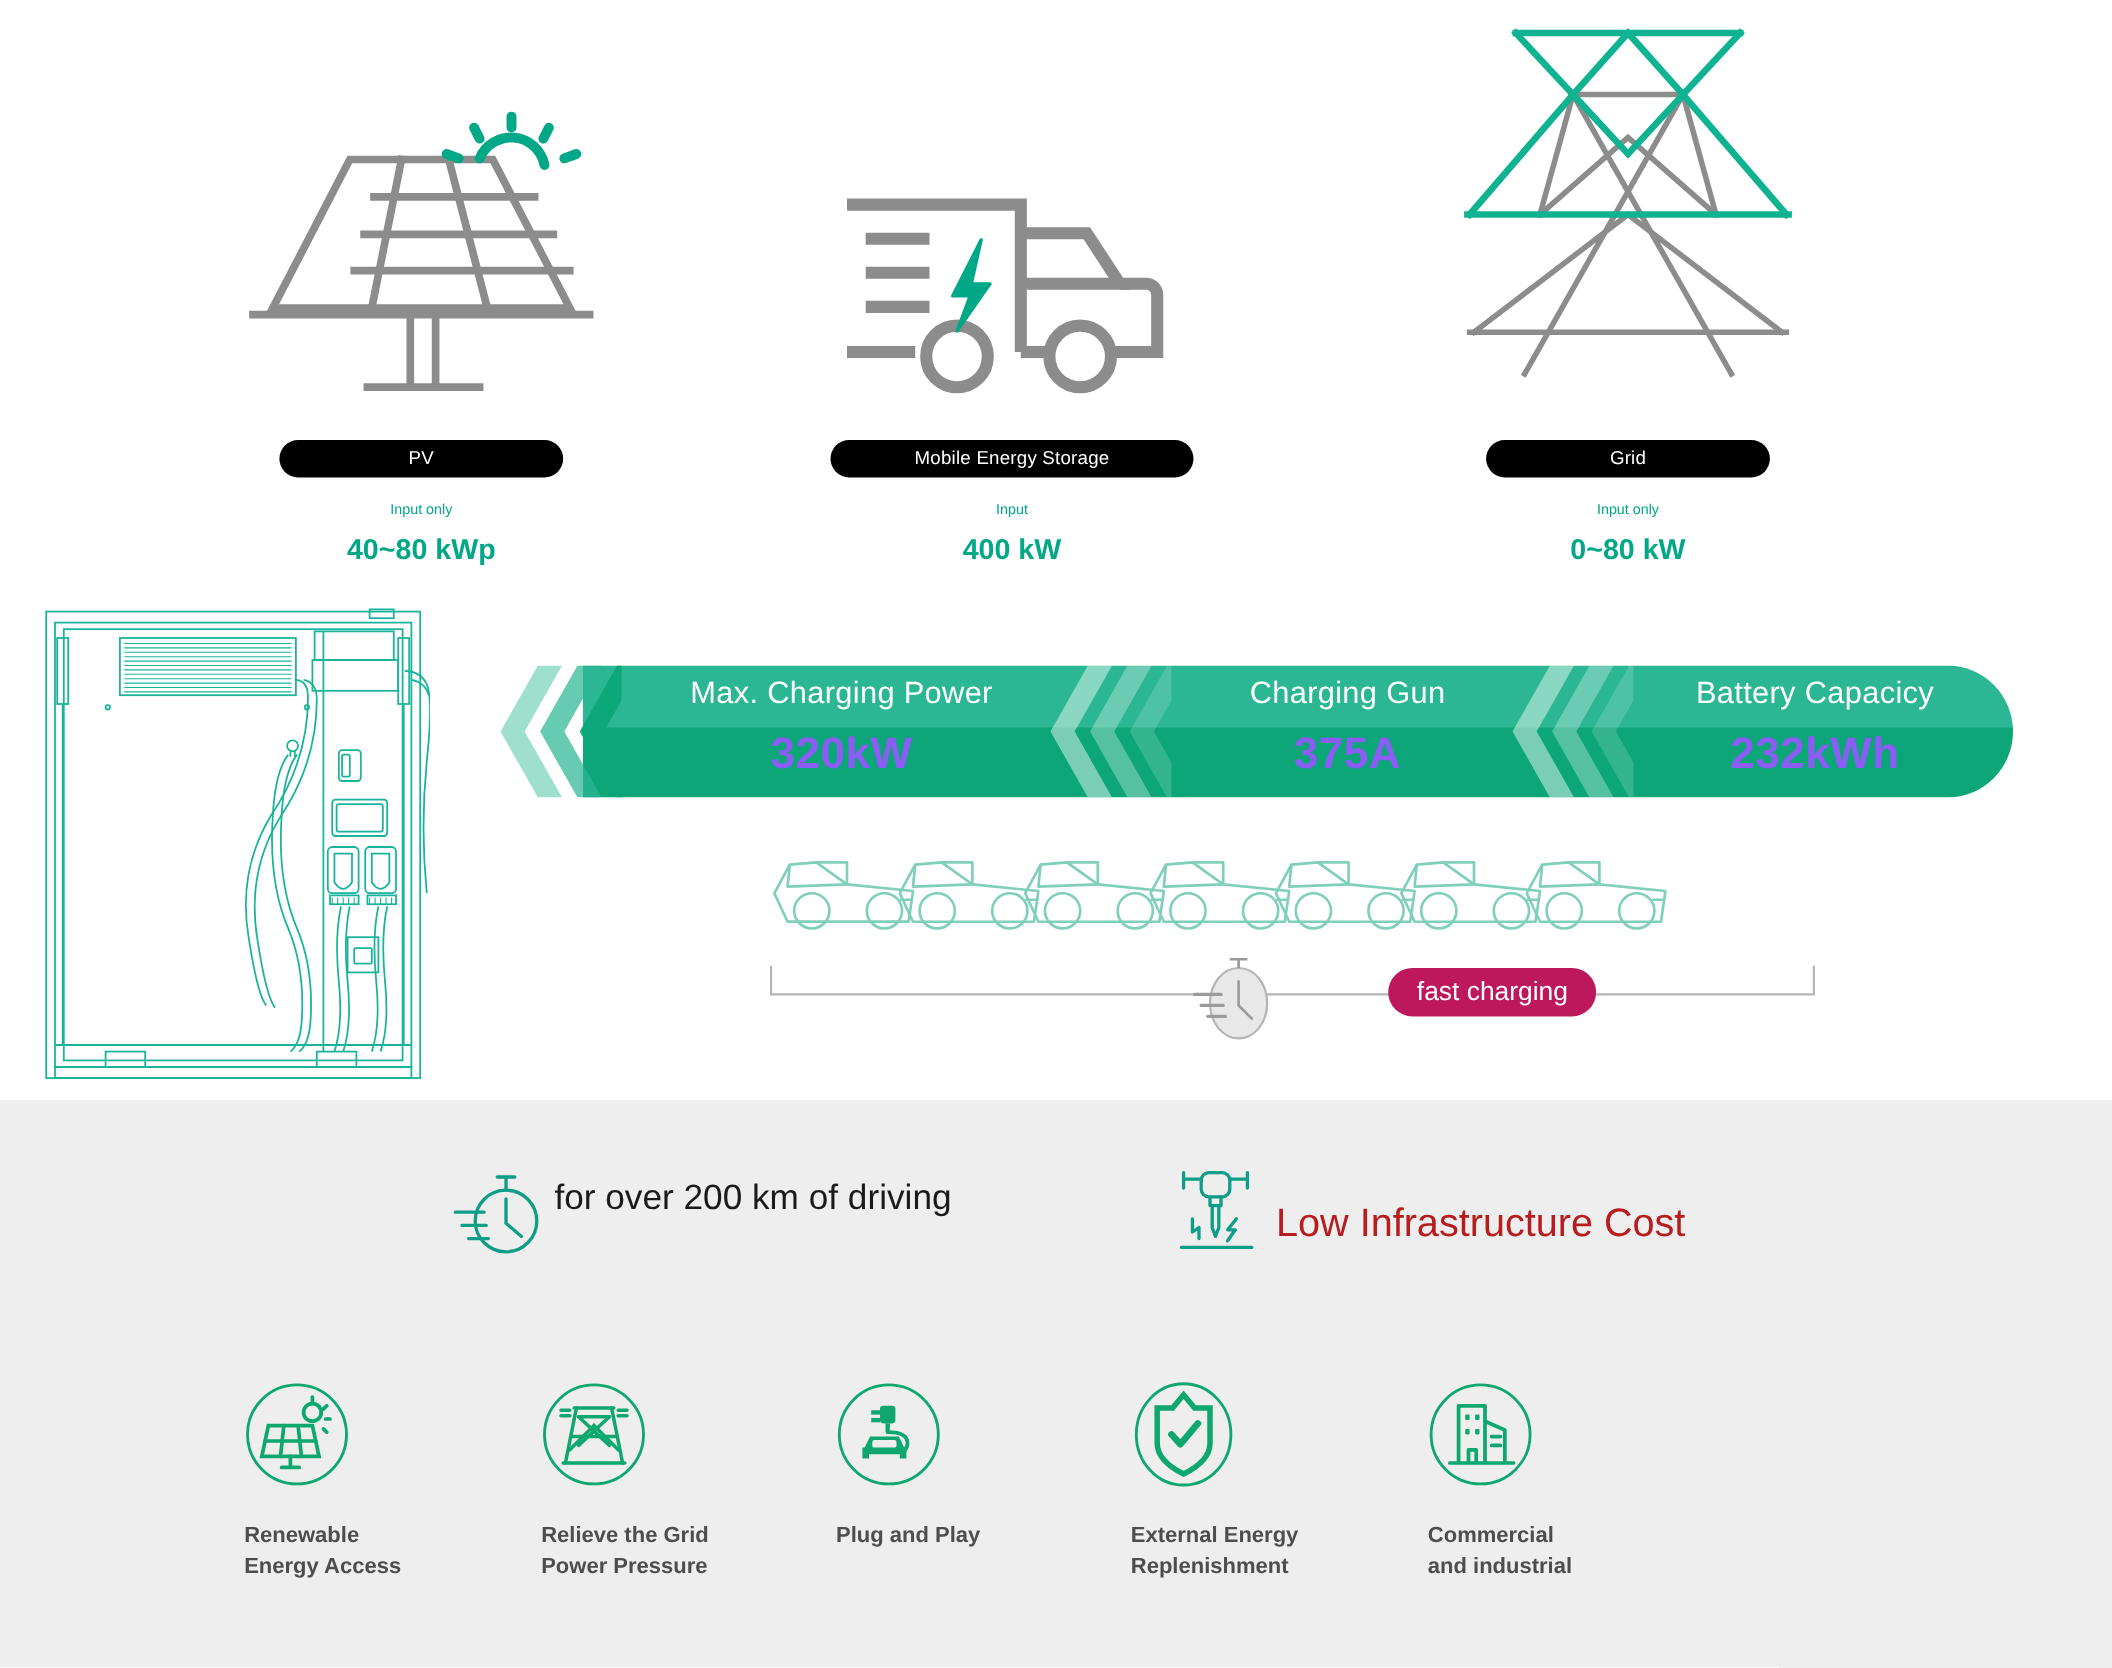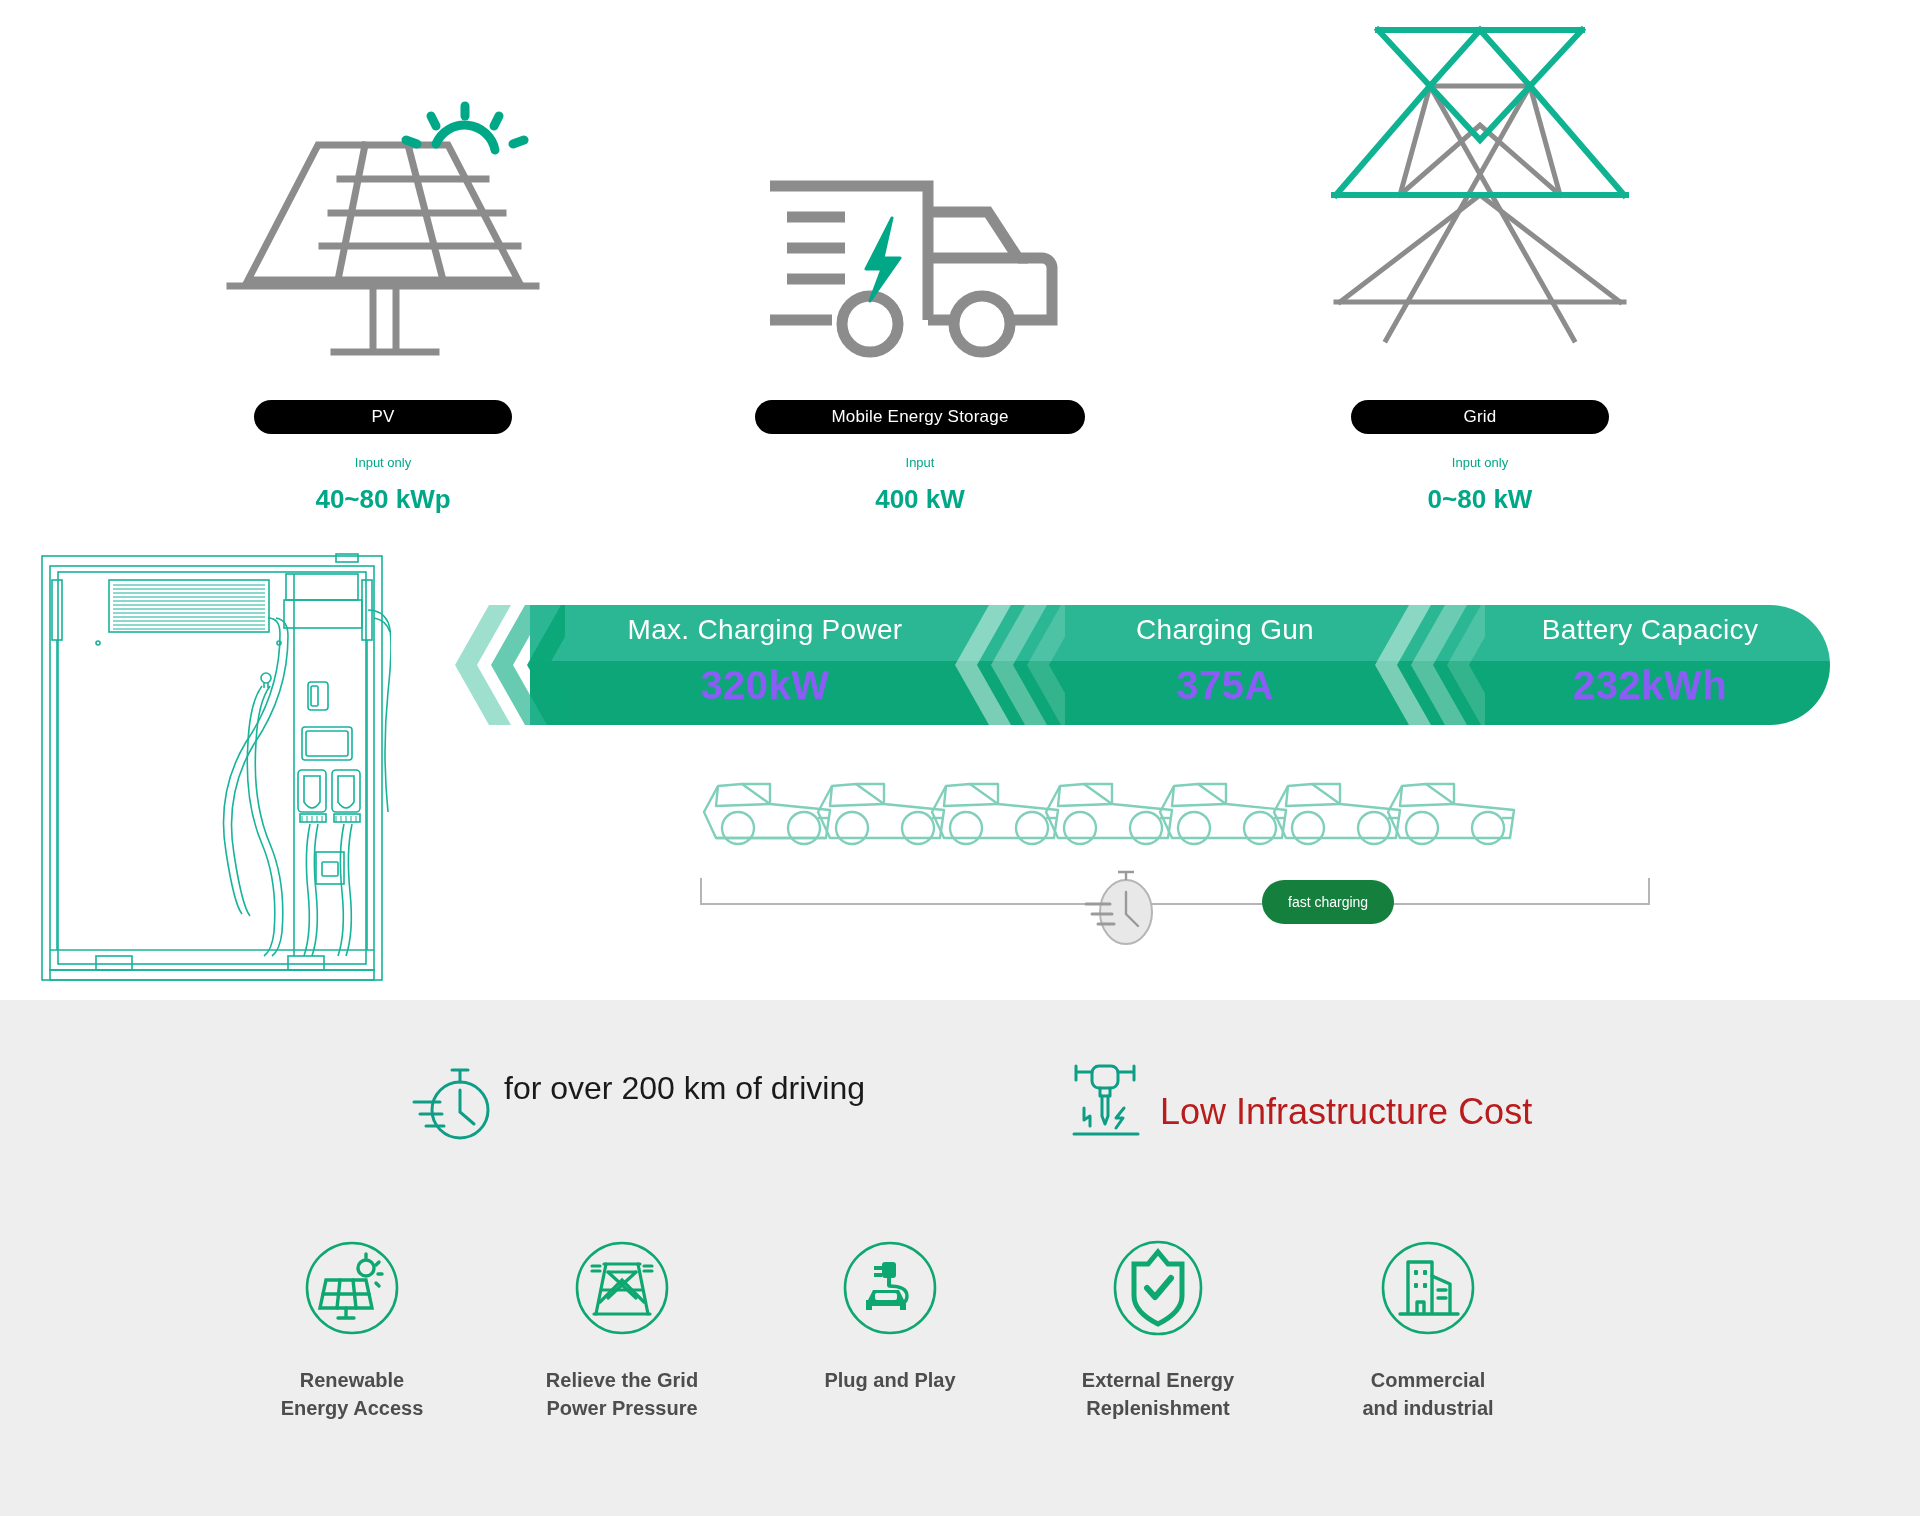--- a/index.html
+++ b/index.html
@@ -61,44 +61,44 @@
     font-size: 40px; color: #8b5cf6; font-weight: bold; letter-spacing: .5px;
   }
   .seg-chevrons { position: absolute; top: 0; height: 120px; width: 110px; }
 
   
   .cars { position: absolute; left: 700px; top: 762px; }
   .timeline { position: absolute; left: 700px; top: 872px; }
   .clock { position: absolute; left: 1078px; top: 870px; }
   .fast-pill {
     position: absolute; left: 1262px; top: 880px;
-    background: #15803d; color: #ffffff; border-radius: 24px;
+    background: #be185d; color: #ffffff; border-radius: 24px;
     height: 44px; line-height: 44px; padding: 0 26px;
-    font-size: 14px; white-space: nowrap;
+    font-size: 24px; white-space: nowrap;
   }
 
   
   .gray-panel {
     position: absolute; left: 0; top: 1000px; width: 1920px; height: 516px;
     background: #EEEEEE;
   }
 
   .hl-row { position: absolute; top: 62px; left: 0; width: 100%; height: 120px; }
   .hl-item { position: absolute; top: 0; height: 120px; }
   .hl-item.minutes { left: 412px; }
   .hl-item.cost    { left: 1068px; }
   .hl-icon { position: absolute; left: 0; top: 0; }
   .hl-text { position: absolute; left: 92px; top: 4px; white-space: nowrap; }
   .hl-line1 { font-size: 32px; color: #1a1a1a; font-weight: 300; line-height: 44px; }
   .hl-line1 b { font-weight: bold; font-size: 34px; }
   .hl-line2 { font-size: 32px; color: #1a1a1a; font-weight: 300; line-height: 44px; }
   .hl-single { font-size: 36px; color: #b91c1c; font-weight: 300; line-height: 92px; }
 
   .features { position: absolute; top: 240px; left: 0; width: 100%; height: 230px; }
-  .feature { position: absolute; top: 0; width: 260px; text-align: center; }
+  .feature { position: absolute; top: 16px; width: 260px; text-align: left; }
   .feature .fic { height: 112px; }
   .feature .flabel {
     margin-top: 14px; font-size: 20px; font-weight: bold; color: #4D4D4D;
     line-height: 28px; white-space: pre-line;
   }
 </style>
 </head>
 <body>
 
 <div class="page">

